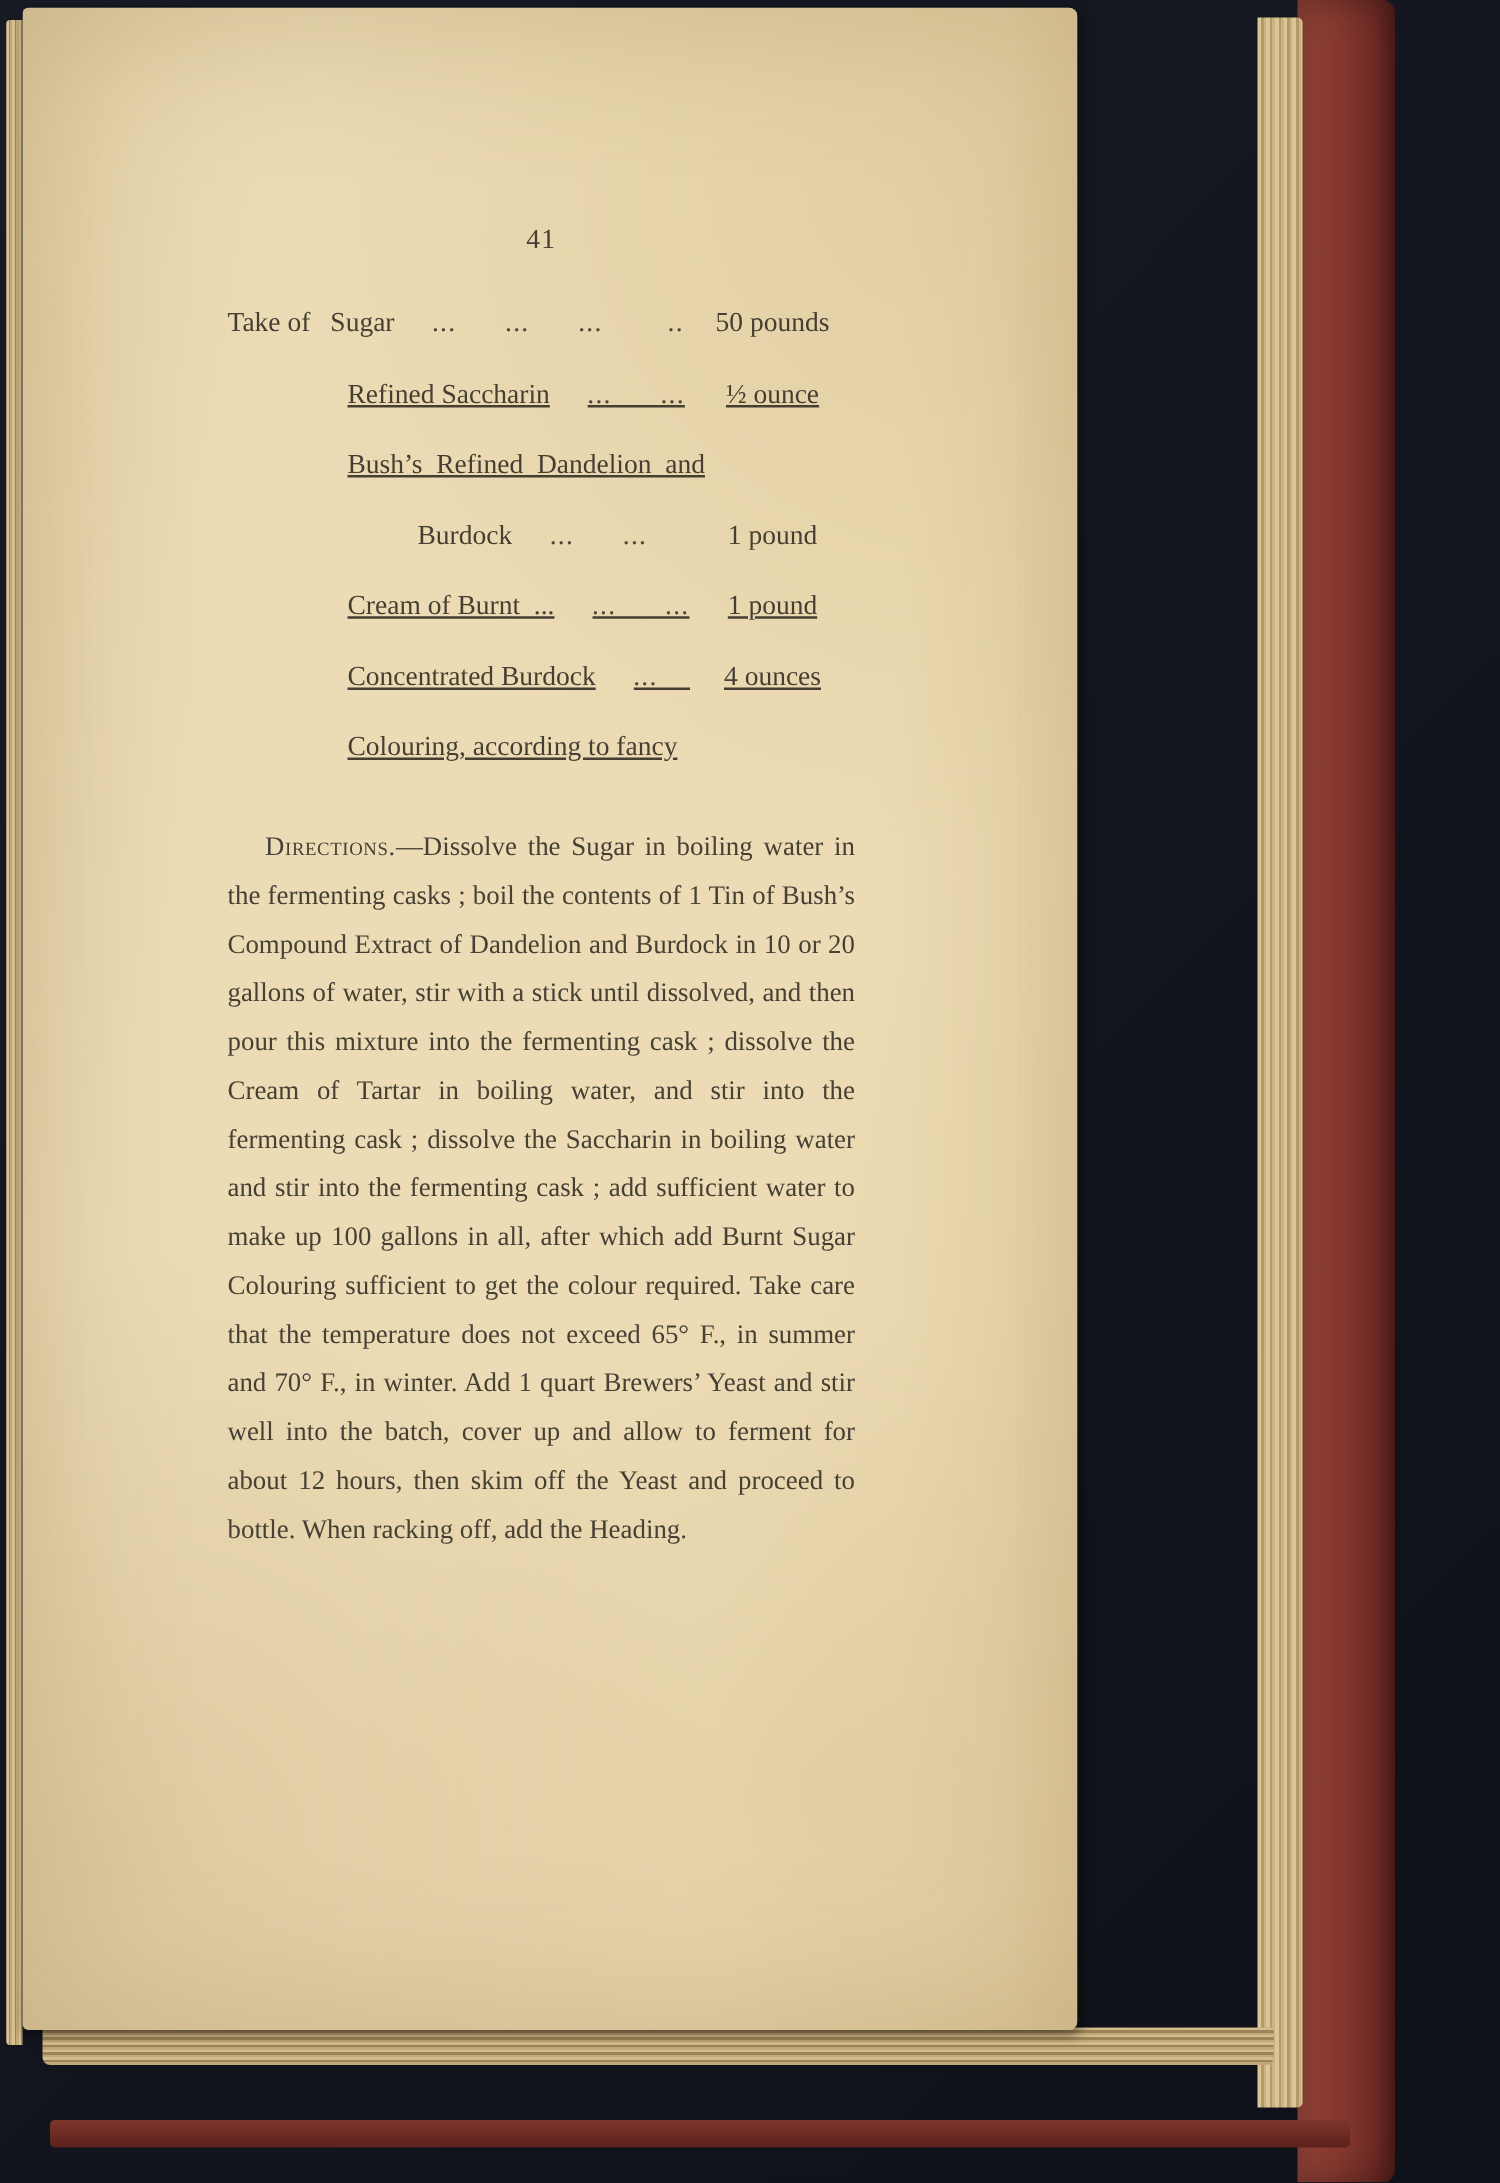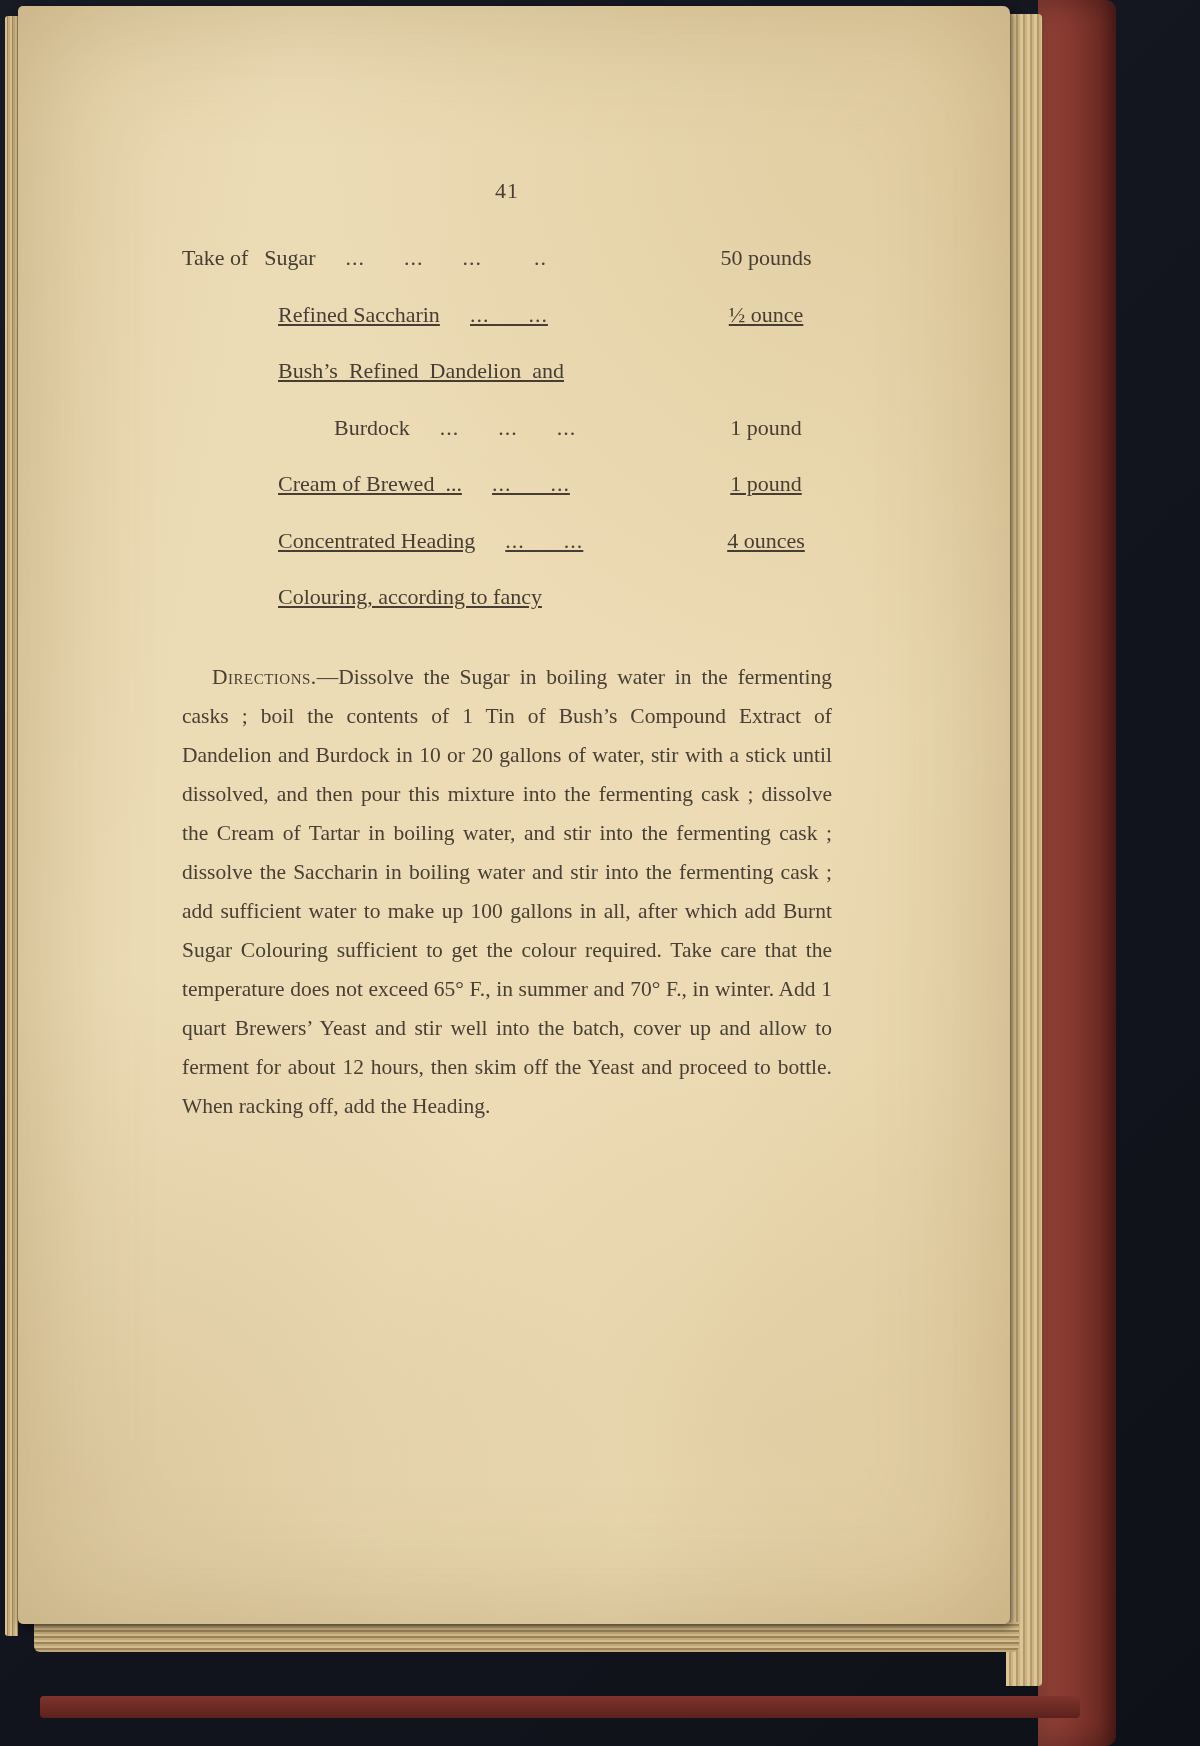--- a/index.html
+++ b/index.html
@@ -43,21 +43,21 @@
   .edges-left {
     position: absolute;
     left: 5px; top: 16px; bottom: 110px; width: 13px;
     background: repeating-linear-gradient(90deg, #d8c294 0 2px, #a18855 2px 3px, #c4ab7b 3px 5px);
     border-radius: 3px 0 0 3px;
   }
 
   
   .page {
     position: absolute;
-    left: 18px; top: 6px; width: 992px; height: 1618px;
+    left: 18px; top: 6px; width: 844px; height: 1618px;
     background:
       radial-gradient(circle at 88% 8%, rgba(190,160,100,.22), transparent 34%),
       radial-gradient(circle at 8% 92%, rgba(160,125,70,.20), transparent 30%),
       radial-gradient(circle at 75% 88%, rgba(180,150,95,.15), transparent 25%),
       linear-gradient(100deg, #e2cfa6 0%, #ecdcb6 22%, #ecdbb4 70%, #e3cfa4 100%);
     border-radius: 5px 7px 7px 5px;
     box-shadow: inset 0 0 130px rgba(128,95,42,.30), 2px 3px 10px rgba(0,0,0,.5);
     color: #463e33;
   }
   .page-content {
@@ -153,27 +153,27 @@
           <span class="ing-qty"></span>
         </div>
 
         <div class="ing-row row-indent-2">
           <span class="ing-name pre">Burdock</span>
           <span class="ing-dots pre">...      ...      ...</span>
           <span class="ing-qty">1 pound</span>
         </div>
 
         <div class="ing-row row-indent-1">
-          <span class="ing-name pre">Cream of Brewed  ...</span>
+          <span class="ing-name pre">Cream of Burnt  ...</span>
           <span class="ing-dots pre">...      ...</span>
           <span class="ing-qty">1 pound</span>
         </div>
 
         <div class="ing-row row-indent-1">
-          <span class="ing-name pre">Concentrated Heading</span>
+          <span class="ing-name pre">Concentrated Burdock</span>
           <span class="ing-dots pre">...      ...</span>
           <span class="ing-qty">4 ounces</span>
         </div>
 
         <div class="ing-row row-indent-1">
           <span class="ing-name pre">Colouring, according to fancy</span>
           <span class="ing-dots pre"></span>
           <span class="ing-qty"></span>
         </div>
 

